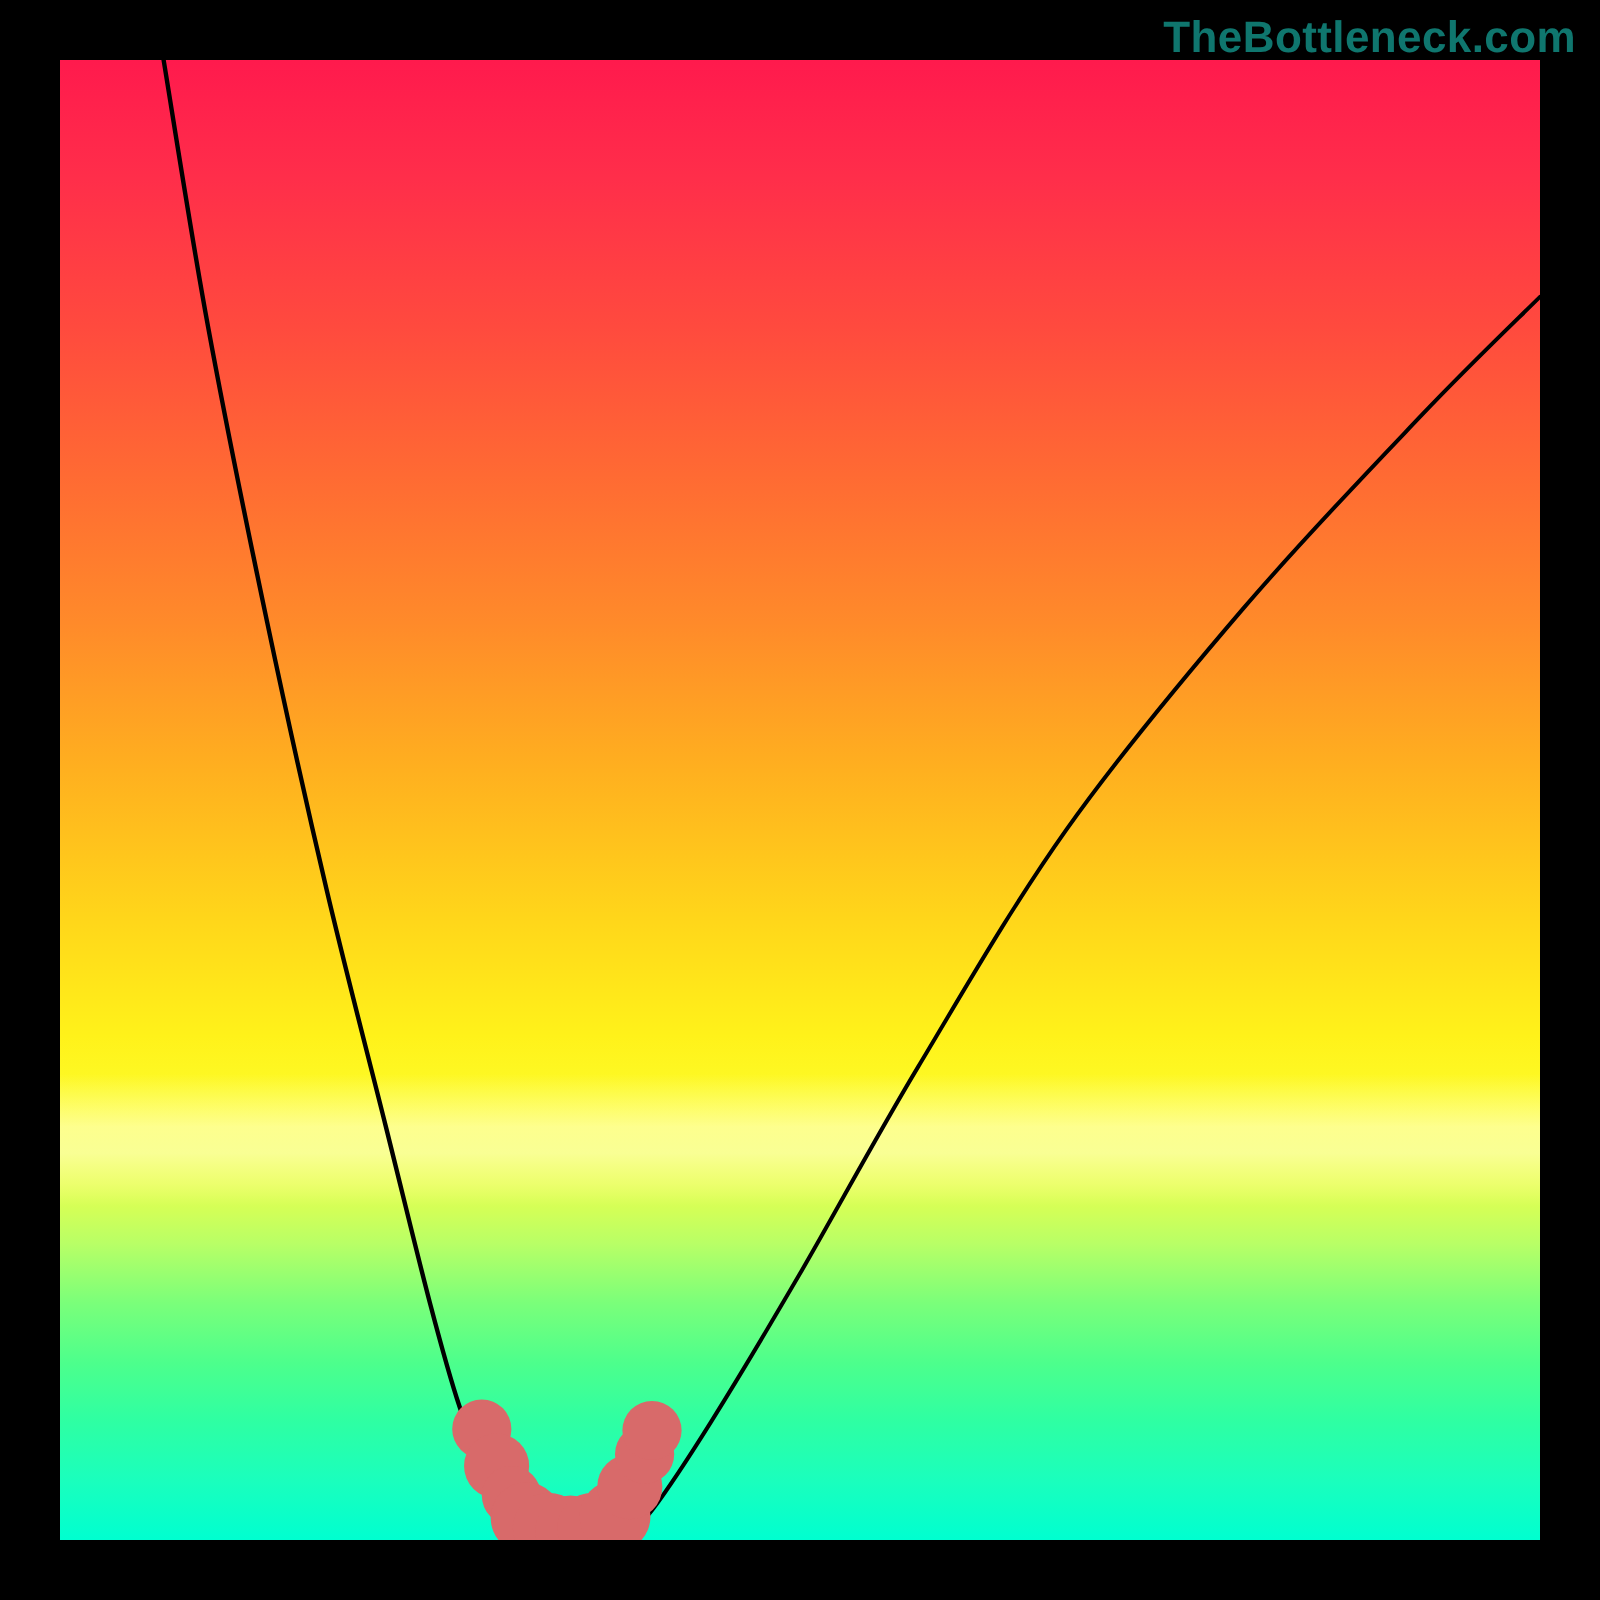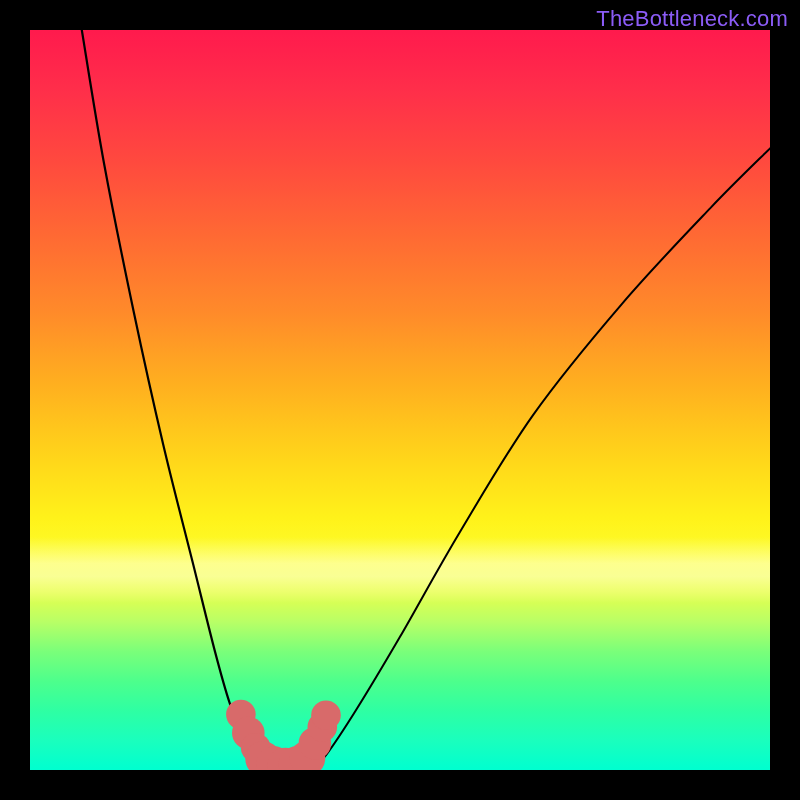--- a/index.html
+++ b/index.html
@@ -71,23 +71,23 @@
     position: absolute;
     left: 0;
     top: 0;
     width: 100%;
     height: 100%;
   }
   .watermark {
     position: absolute;
     top: 6px;
     right: 12px;
-    color: #8b5cf6;
+    color: #0f766e;
     font-size: 22px;
-    font-weight: 400;
+    font-weight: 700;
     letter-spacing: 0.2px;
     user-select: none;
   }
 </style>
 </head>
 <body>
 
 <div class="frame">
   <div class="plot-area">
     <div class="gradient"></div>

